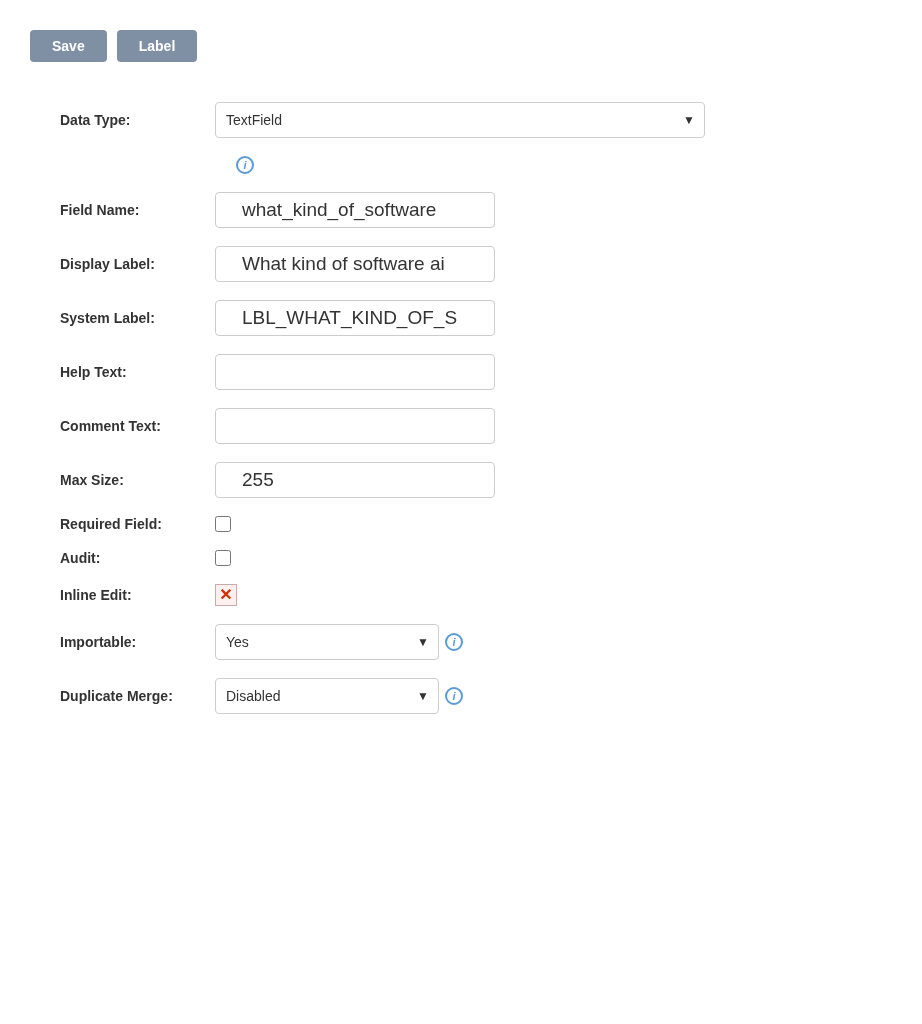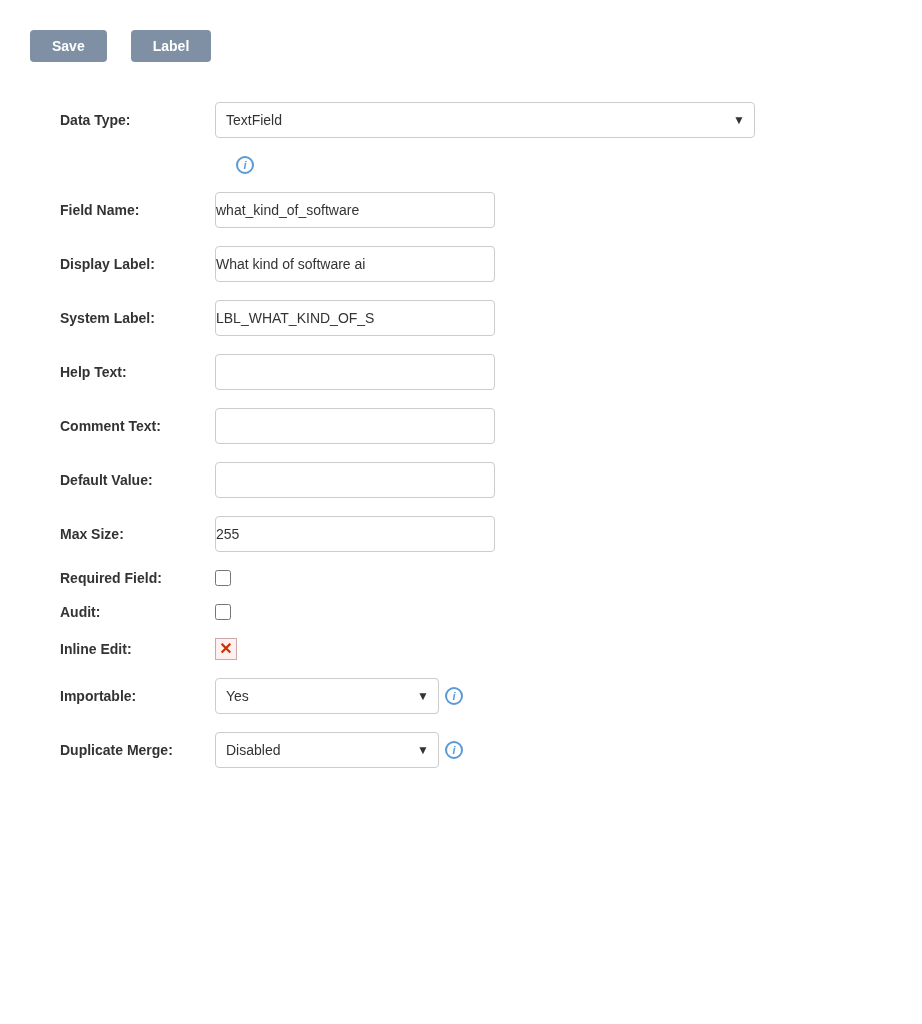--- a/index.html
+++ b/index.html
@@ -13,21 +13,21 @@
       background-color: #ffffff;
       color: #333333;
       font-size: 14px;
       padding: 20px 30px;
       width: 922px;
       min-height: 1024px;
     }
 
     .toolbar {
       display: flex;
-      gap: 24px;
+      gap: 10px;
       margin-bottom: 40px;
       padding-top: 10px;
     }
 
     .btn {
       padding: 8px 22px;
       font-size: 14px;
       font-weight: bold;
       border: none;
       border-radius: 4px;
@@ -57,36 +57,36 @@
       min-width: 155px;
       text-align: left;
       padding-right: 20px;
       color: #333333;
       font-size: 14px;
     }
 
     .form-control {
       border: 1px solid #cccccc;
       border-radius: 4px;
-      padding: 7px 0;
-      font-size: 14px;
+      padding: 7px 26px;
+      font-size: 19px;
       color: #333333;
       background-color: #ffffff;
       width: 280px;
       height: 36px;
     }
 
     .select-wrapper {
       position: relative;
       display: inline-block;
       width: 224px;
     }
 
     .select-wrapper.wide {
-      width: 540px;
+      width: 490px;
     }
 
     .select-control {
       appearance: none;
       -webkit-appearance: none;
       border: 1px solid #cccccc;
       border-radius: 4px;
       padding: 7px 36px 7px 10px;
       font-size: 14px;
       color: #333333;
@@ -191,24 +191,20 @@
   <div class="form-row">
     <label class="form-label">Help Text:</label>
     <input type="text" class="form-control" value="" style="">
   </div>
 
   <div class="form-row">
     <label class="form-label">Comment Text:</label>
     <input type="text" class="form-control" value="" style="">
   </div>
 
-  <div class="form-row">
-    <label class="form-label">Default Value:</label>
-    <input type="text" class="form-control" value="" style="">
-  </div>
 
   <div class="form-row">
     <label class="form-label">Max Size:</label>
     <input type="text" class="form-control" value="255" style="">
   </div>
 
   <div class="form-row">
     <label class="form-label">Required Field:</label>
     <input type="checkbox" class="checkbox-input" style="">
   </div>

